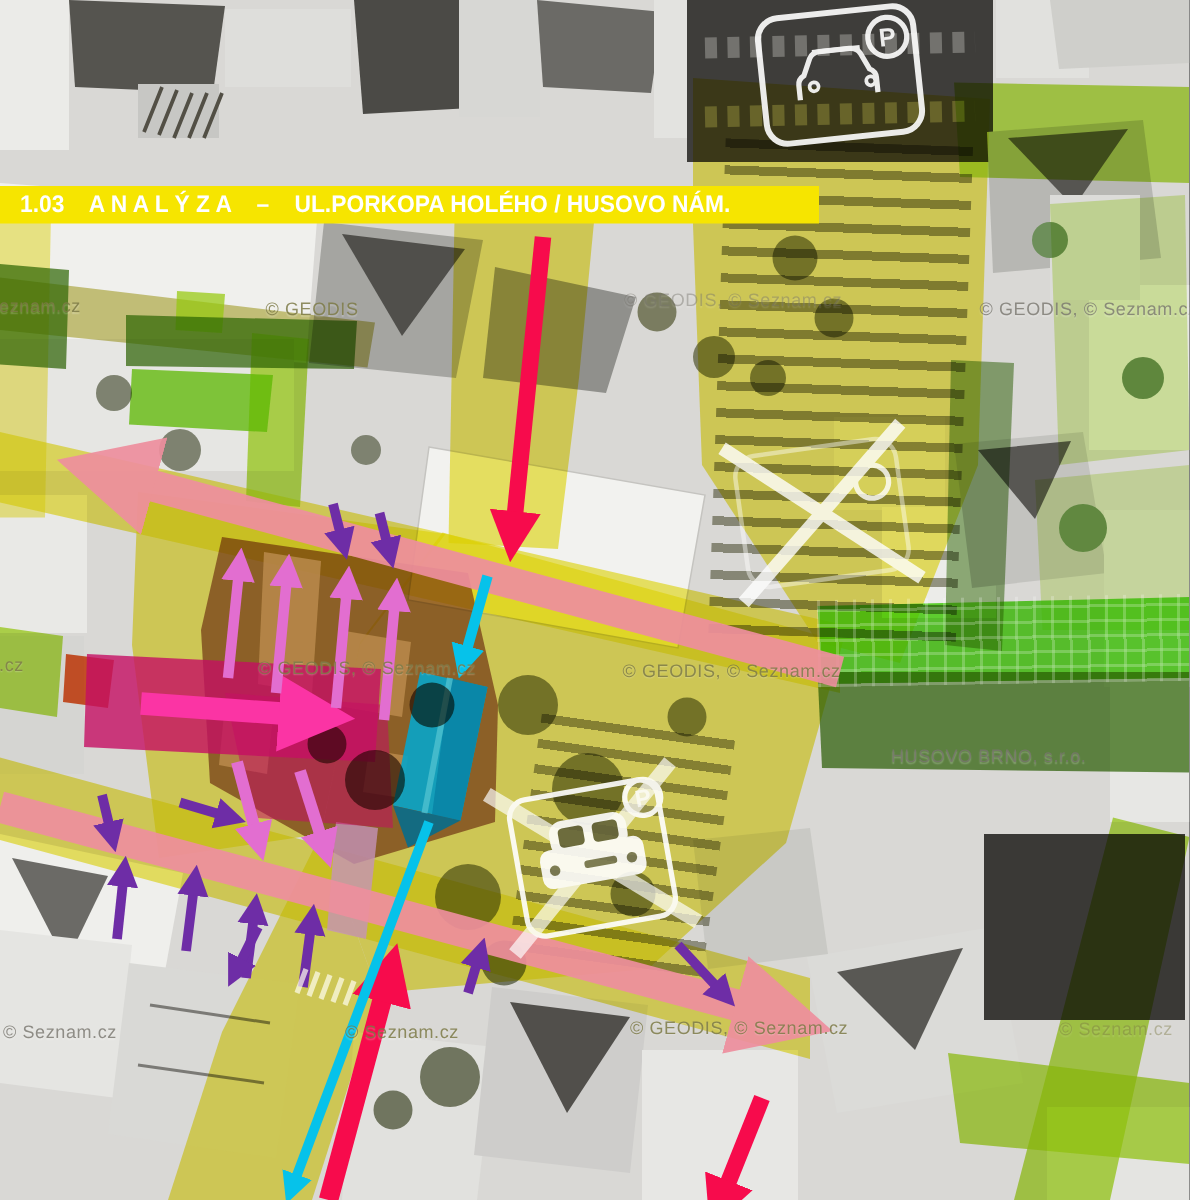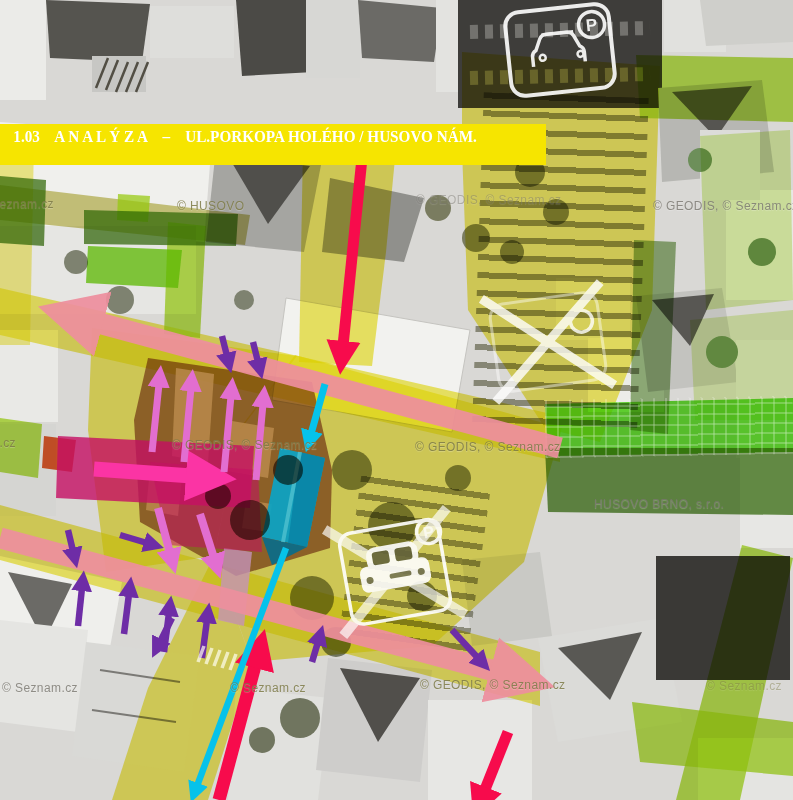--- a/index.html
+++ b/index.html
@@ -11,22 +11,22 @@
   .tex-lot1{left:478px;top:95px;width:165px;height:330px;transform:rotate(2deg);
     background:repeating-linear-gradient(0deg,rgba(40,40,0,.45) 0 6px,transparent 6px 18px);}
   .tex-lot2{left:350px;top:478px;width:130px;height:165px;transform:rotate(8deg);
     background:repeating-linear-gradient(0deg,rgba(40,40,0,.42) 0 6px,transparent 6px 17px);}
   .tex-hatch{left:545px;top:398px;width:248px;height:58px;transform:rotate(-1deg);opacity:.6;mix-blend-mode:normal;
     background:repeating-linear-gradient(0deg,rgba(255,255,255,.38) 0 2px,transparent 2px 10px),
                repeating-linear-gradient(90deg,rgba(255,255,255,.38) 0 2px,transparent 2px 12px);}
   .wm{position:absolute;font-size:12px;color:rgba(125,122,70,.85);letter-spacing:.4px;
       text-shadow:0 1px 1px rgba(255,255,255,.25);white-space:nowrap;}
   .wm-gray{color:rgba(120,118,110,.8);}
-  .title-bar{position:absolute;left:0;top:124px;width:546px;height:41px;overflow:hidden;
-      background:var(--title_yellow,#f6e500);font-family:Liberation Serif, serif;}
+  .title-bar{position:absolute;left:0;top:124px;width:546px;height:25px;overflow:hidden;
+      background:var(--title_yellow,#f6e500);}
   .title-bar span{display:inline-block;white-space:pre;color:#fff;font-weight:bold;
       font-size:16px;line-height:25px;padding-left:14px;transform:scaleX(.95);transform-origin:left center;}
 </style>
 </head>
 <body>
 
 <div class="canvas">
 
   <svg class="layer" viewBox="0 0 793 800">
     <rect x="0" y="0" width="793" height="800" fill="#d9d8d5"></rect>
@@ -262,21 +262,21 @@
       <rect x="3" y="-23" width="17" height="13" rx="3" fill="rgba(60,60,10,.8)"></rect>
       <rect x="-6" y="1" width="22" height="5" rx="2" fill="rgba(60,60,10,.7)"></rect>
       <circle cx="-26" cy="4" r="3.5" fill="rgba(60,60,10,.7)"></circle>
         <circle cx="26" cy="4" r="3.5" fill="rgba(60,60,10,.7)"></circle>
       <circle cx="40" cy="-34" r="12" stroke="#fff" stroke-width="3.5" fill="rgba(255,255,255,.15)"></circle>
       <text x="40" y="-28" text-anchor="middle" font-size="16" font-weight="bold" fill="#fff">P</text>
     </g>
   </svg>
 
   <div class="wm" style="left:-22px;top:197px;">© Seznam.cz</div>
-  <div class="wm" style="left:177px;top:199px;">© HUSOVO</div>
+  <div class="wm" style="left:177px;top:199px;">© GEODIS</div>
   <div class="wm wm-gray" style="left:416px;top:193px;opacity:.55;">© GEODIS, © Seznam.cz</div>
   <div class="wm wm-gray" style="left:653px;top:199px;">© GEODIS, © Seznam.cz</div>
   <div class="wm" style="left:-60px;top:436px;">© Seznam.cz</div>
   <div class="wm" style="left:172px;top:438px;">© GEODIS, © Seznam.cz</div>
   <div class="wm" style="left:415px;top:440px;">© GEODIS, © Seznam.cz</div>
   <div class="wm wm-gray" style="left:594px;top:497px;">HUSOVO BRNO, s.r.o.</div>
   <div class="wm wm-gray" style="left:2px;top:681px;">© Seznam.cz</div>
   <div class="wm" style="left:230px;top:681px;">© Seznam.cz</div>
   <div class="wm" style="left:420px;top:678px;">© GEODIS, © Seznam.cz</div>
   <div class="wm" style="left:706px;top:679px;opacity:.5;">© Seznam.cz</div>

